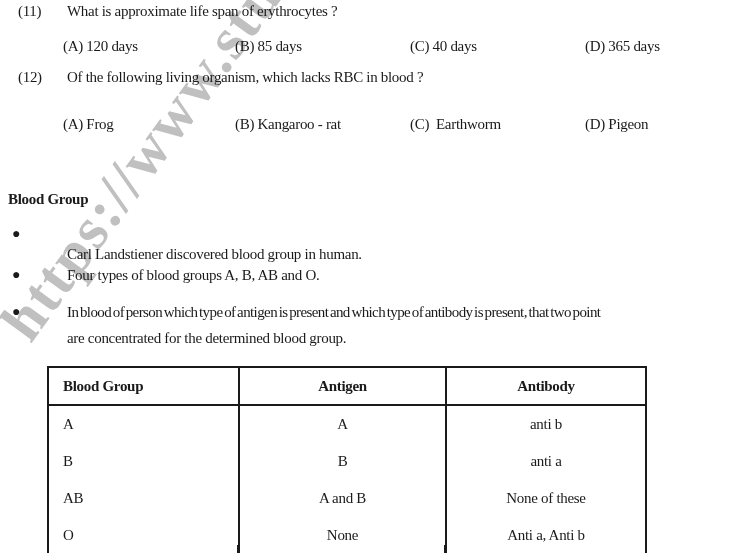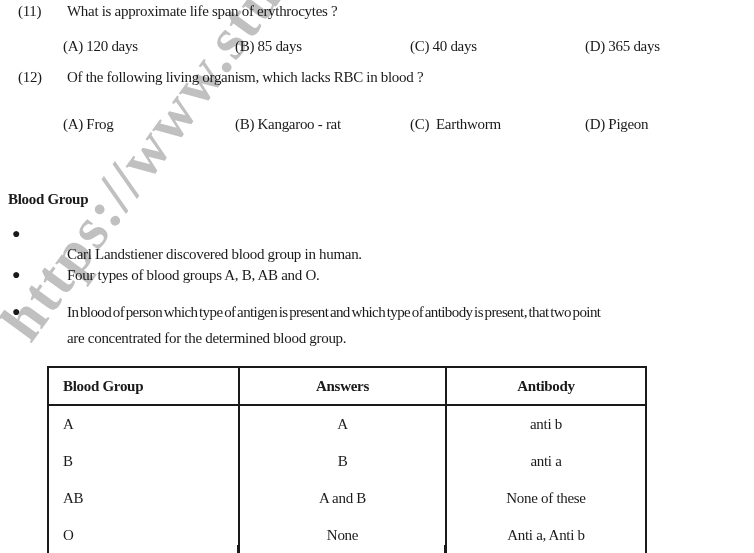--- a/index.html
+++ b/index.html
@@ -111,21 +111,21 @@
 
   <table id="blood-table">
     <colgroup>
         <col class="c1">
         <col class="c2">
         <col class="c3">
       </colgroup>
     <thead>
       <tr>
         <th class="left">Blood Group</th>
-        <th>Answers</th>
+        <th>Antigen</th>
         <th>Antibody</th>
       </tr>
     </thead>
     <tbody>
       <tr>
         <td class="left">A</td>
         <td>A</td>
         <td>anti b</td>
       </tr>
       <tr>

